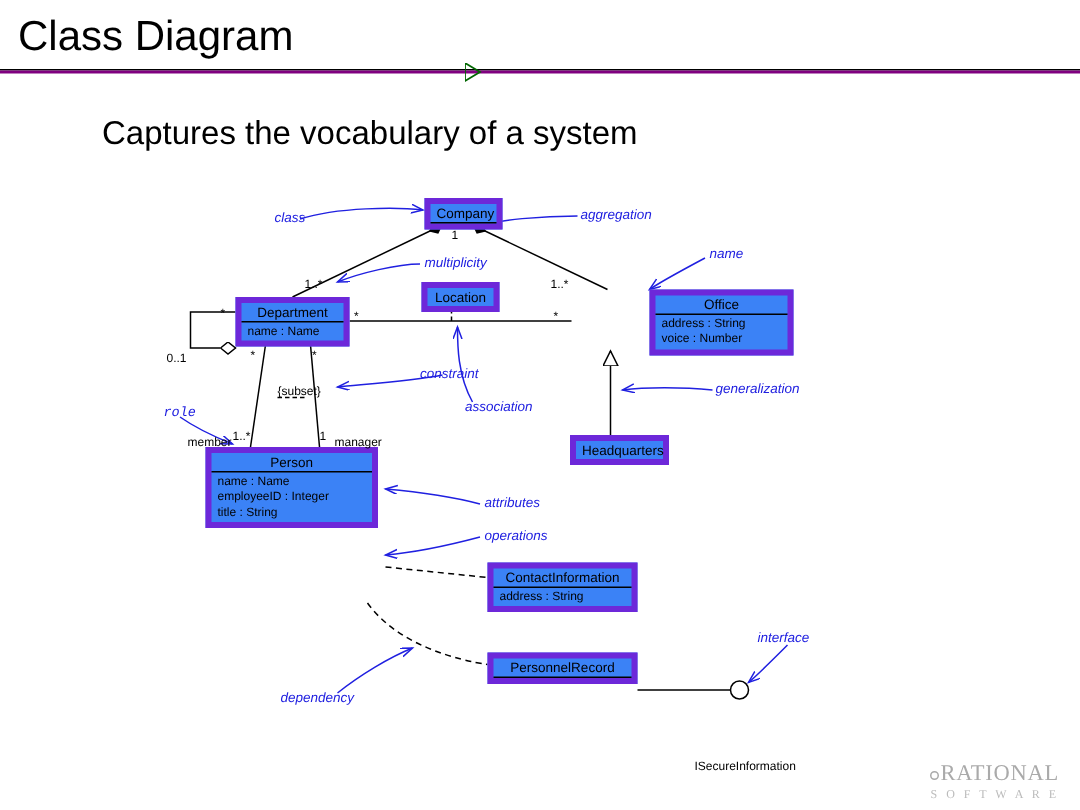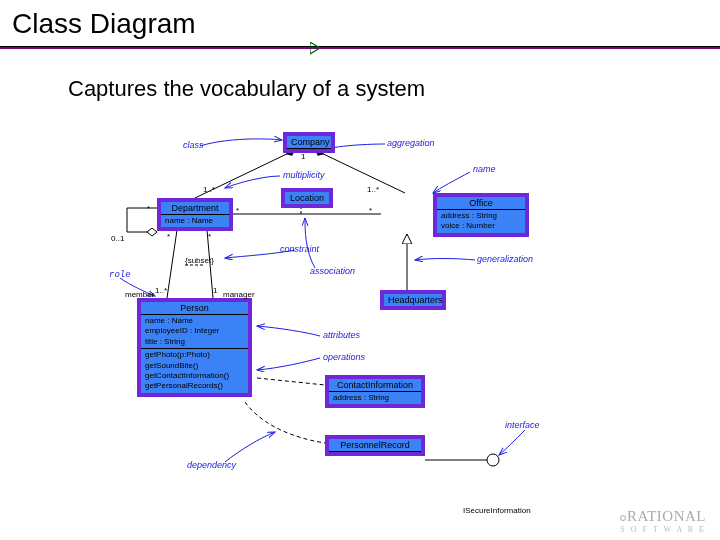--- a/index.html
+++ b/index.html
@@ -128,26 +128,20 @@
     <div class="hd" style="border-bottom:none;">Headquarters</div>
   </div>
 
   <div class="box" style="left:32px; top:168px; width:115px;">
     <div class="hd">Person</div>
     <div class="sec">
       <div>name : Name</div>
       <div>employeeID : Integer</div>
       <div>title : String</div>
     </div>
-    <div class="sec">
-      <div>getPhoto(p:Photo)</div>
-      <div>getSoundBite()</div>
-      <div>getContactInformation()</div>
-      <div>getPersonalRecords()</div>
-    </div>
   </div>
 
   <div class="box" style="left:220px; top:245px; width:100px;">
     <div class="hd">ContactInformation</div>
     <div class="sec">address : String</div>
   </div>
 
   <div class="box" style="left:220px; top:305px; width:100px;">
     <div class="hd">PersonnelRecord</div>
   </div>

